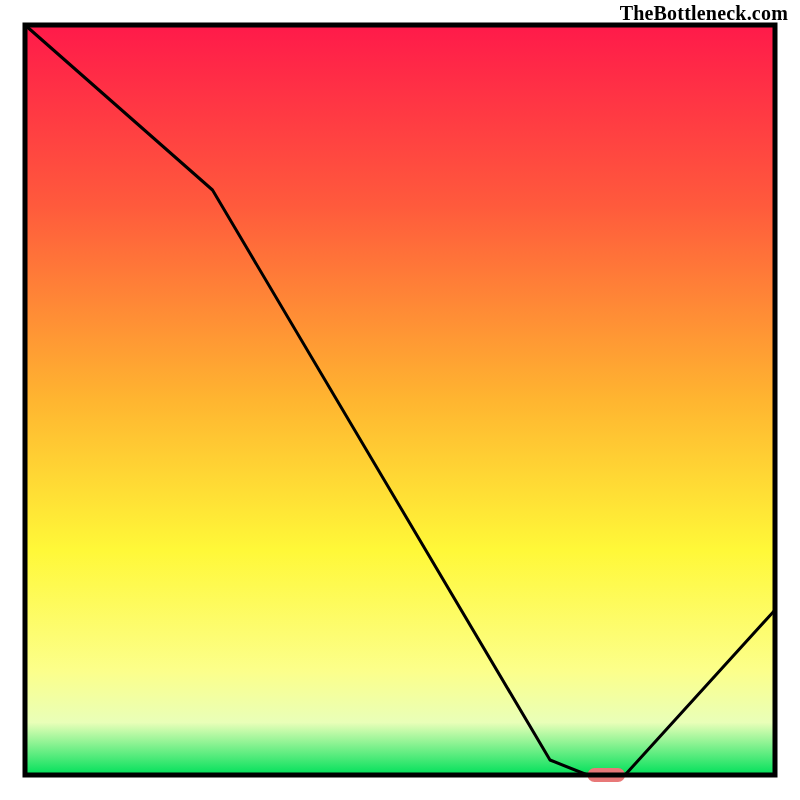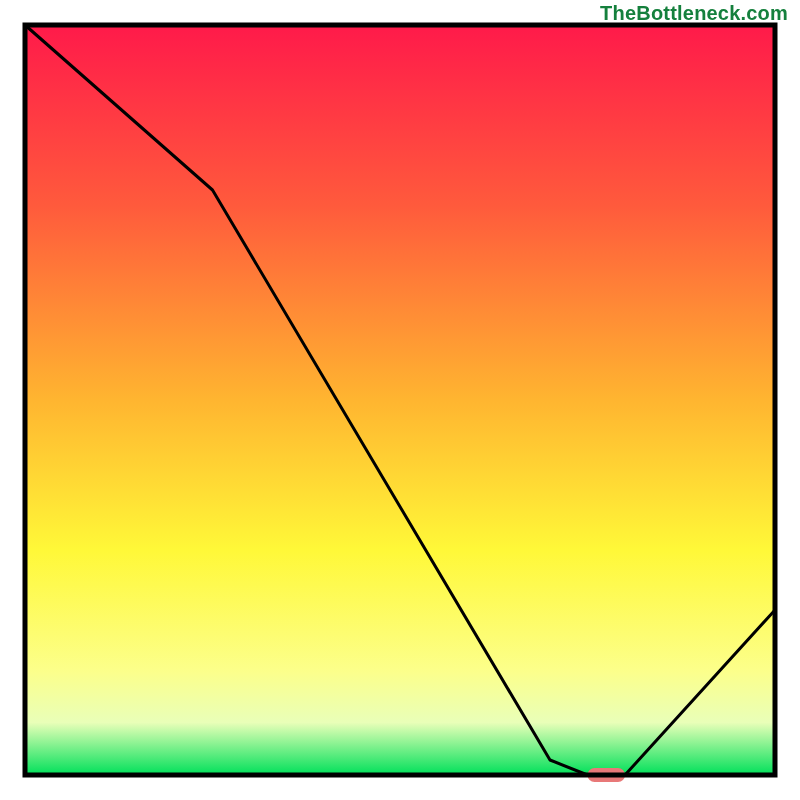--- a/index.html
+++ b/index.html
@@ -12,24 +12,24 @@
   }
   .chart-container {
     position: relative;
     width: 800px;
     height: 800px;
   }
   .watermark {
     position: absolute;
     top: 2px;
     right: 12px;
-    font-family: Liberation Sans, sans-serif;
+    font-family: Liberation Serif, serif;
     font-size: 20px;
     font-weight: bold;
-    color: #15803d;
+    color: #000000;
     letter-spacing: 0.2px;
   }
   svg {
     position: absolute;
     top: 0;
     left: 0;
   }
 </style>
 </head>
 <body>

